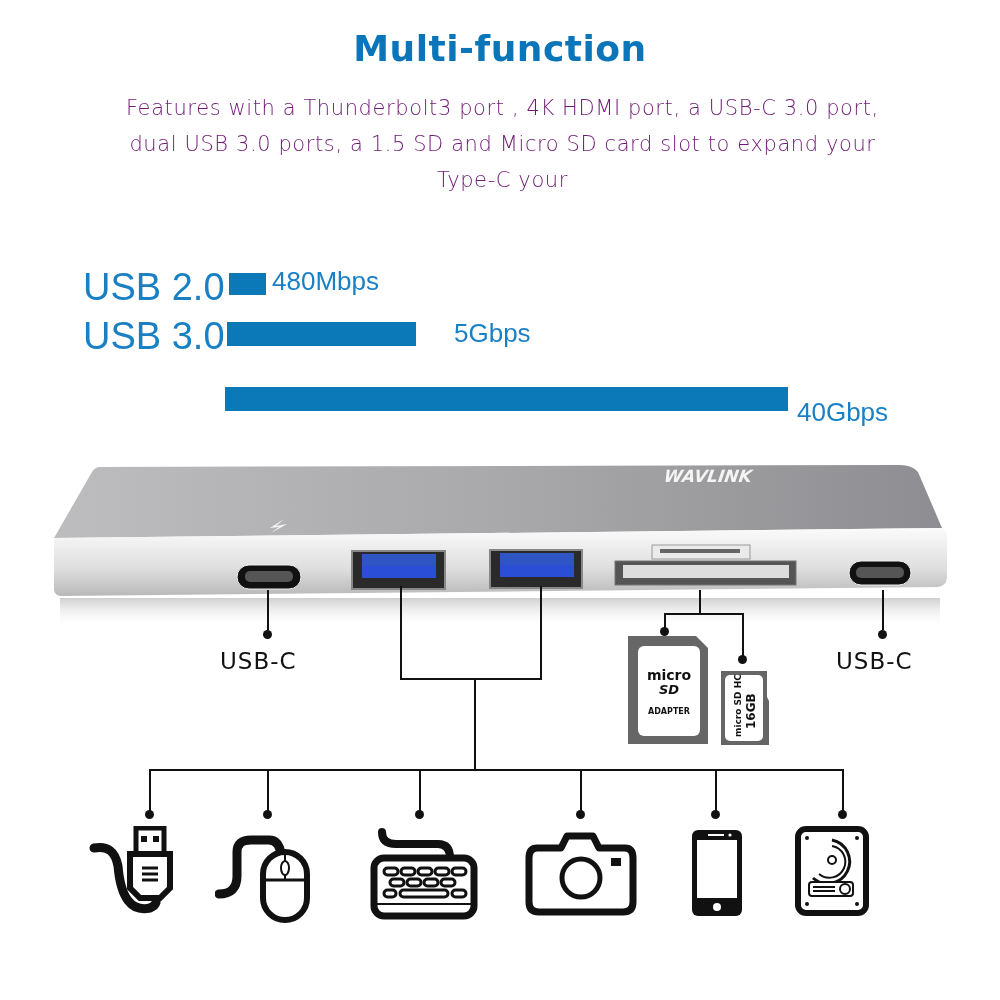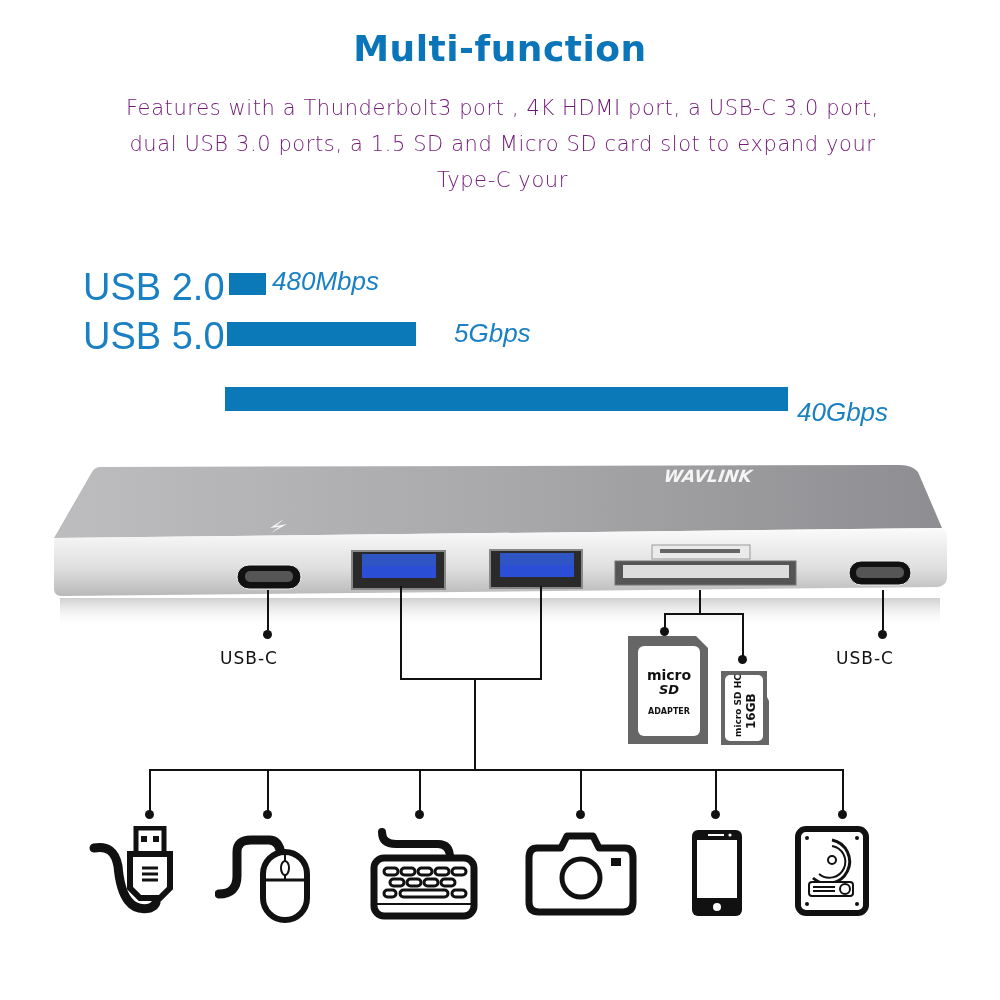--- a/index.html
+++ b/index.html
@@ -2,39 +2,39 @@
 <html><head>
 <meta charset="utf-8">
 <style>
   html,body{margin:0;padding:0;background:#fff;}
   body{width:1000px;height:1000px;position:relative;overflow:hidden;font-family:"DejaVu Sans",sans-serif;}
   .abs{position:absolute;}
   #title{left:0;top:28px;width:1000px;text-align:center;font-size:36px;font-weight:bold;color:#0a75b8;font-family:"DejaVu Sans",sans-serif;letter-spacing:0.5px;}
   .sub{left:8px;width:989px;text-align:center;font-size:21px;color:#701a75;letter-spacing:0.6px;font-family:"DejaVu Sans",sans-serif;font-weight:300;}
   .speed-label{font-size:38px;color:#1a80c4;font-family:"Liberation Sans",sans-serif;}
   .bar{background:#0b79b8;}
-  .speed-val{font-size:26px;color:#1a80c4;font-family:"Liberation Sans",sans-serif;font-style:italic;}
-  .port-label{font-size:17px;color:#111;font-family:"DejaVu Sans",sans-serif;letter-spacing:1px;}
+  .speed-val{font-size:26px;color:#1a80c4;font-family:"Liberation Sans",sans-serif;}
+  .port-label{font-size:23px;color:#111;font-family:"DejaVu Sans",sans-serif;letter-spacing:1px;}
   .line{background:#111;}
   .dot{width:9px;height:9px;border-radius:50%;background:#111;}
 </style>
 </head>
 <body>
 
 <div id="title" class="abs">Multi-function</div>
 <div class="abs sub" style="top:96px">Features with a Thunderbolt3 port , 4K HDMI port, a USB-C 3.0 port,</div>
 <div class="abs sub" style="top:132px">dual USB 3.0 ports, a 1.5 SD and Micro SD card slot to expand your</div>
 <div class="abs sub" style="top:168px">Type-C your</div>
 
 <div>
   <div class="abs speed-label" style="left:83px;top:266px">USB 2.0</div>
   <div class="abs bar" style="left:229px;top:273px;width:37px;height:22px"></div>
   <div class="abs speed-val" style="left:272px;top:266px">480Mbps</div>
 
-  <div class="abs speed-label" style="left:83px;top:315px">USB 5.0</div>
+  <div class="abs speed-label" style="left:83px;top:315px">USB 3.0</div>
   <div class="abs bar" style="left:227px;top:322px;width:189px;height:24px"></div>
   <div class="abs speed-val" style="left:454px;top:318px">5Gbps</div>
 
   <div class="abs bar" style="left:225px;top:387px;width:563px;height:24px"></div>
   <div class="abs speed-val" style="left:797px;top:397px">40Gbps</div>
 </div>
 
 <svg class="abs" style="left:0;top:440px" width="1000" height="200" viewBox="0 440 1000 200">
   <defs>
     <linearGradient id="topg" x1="0" y1="0" x2="1" y2="0">

